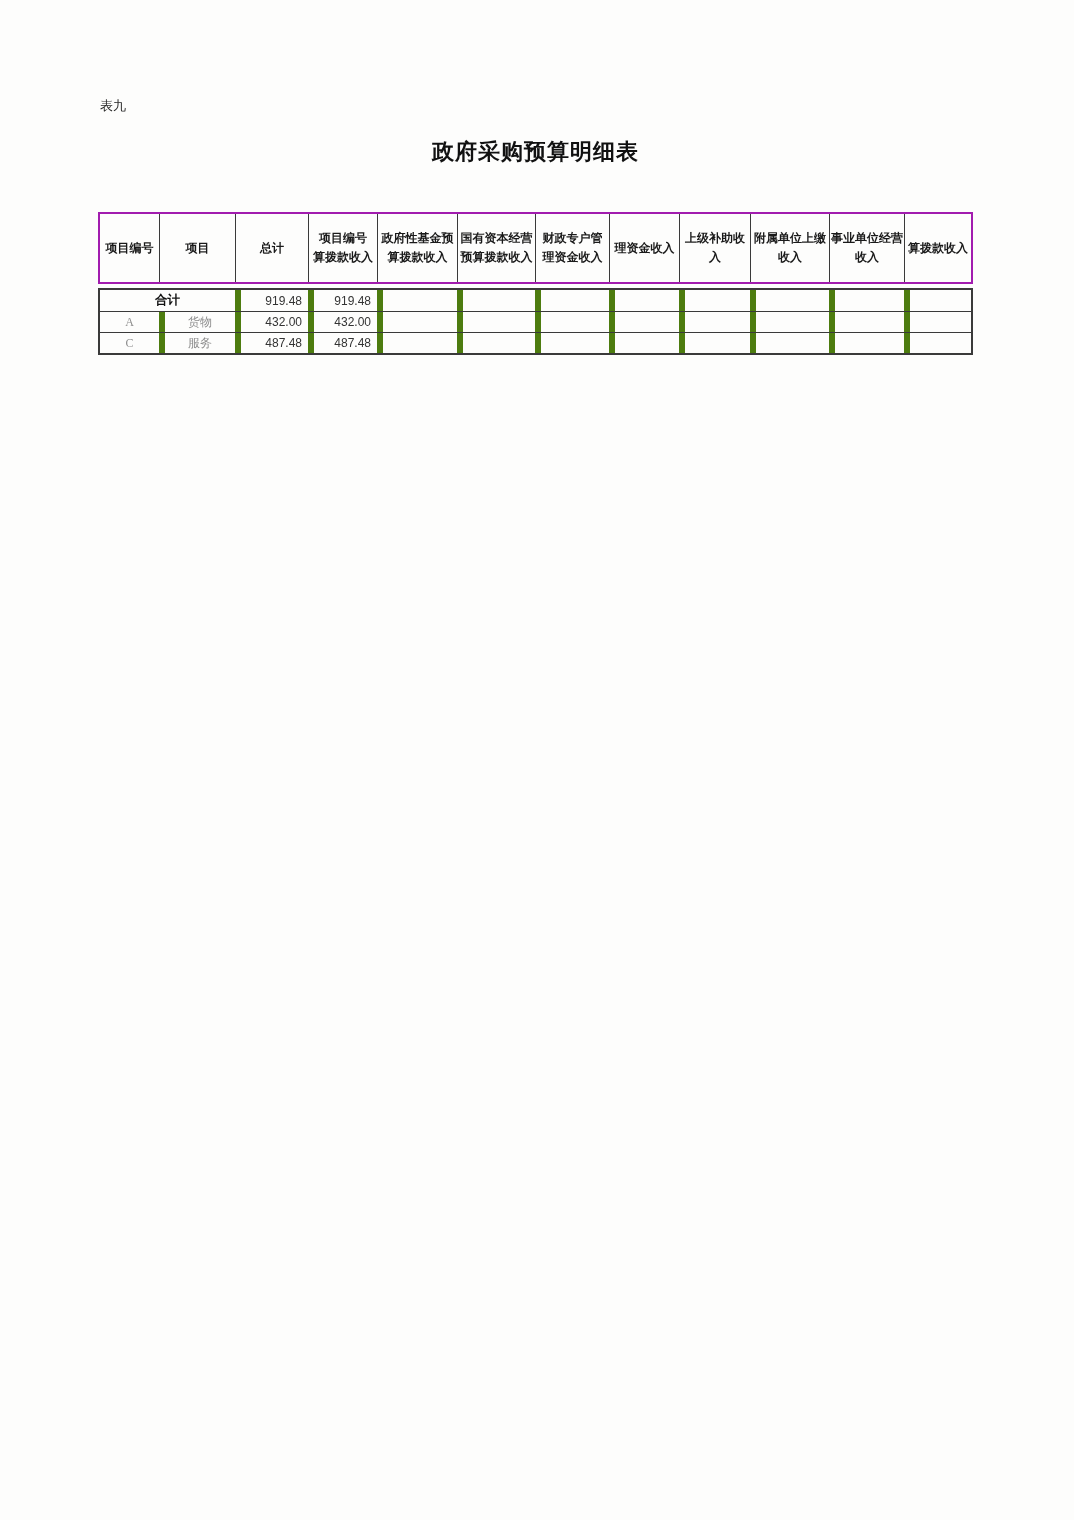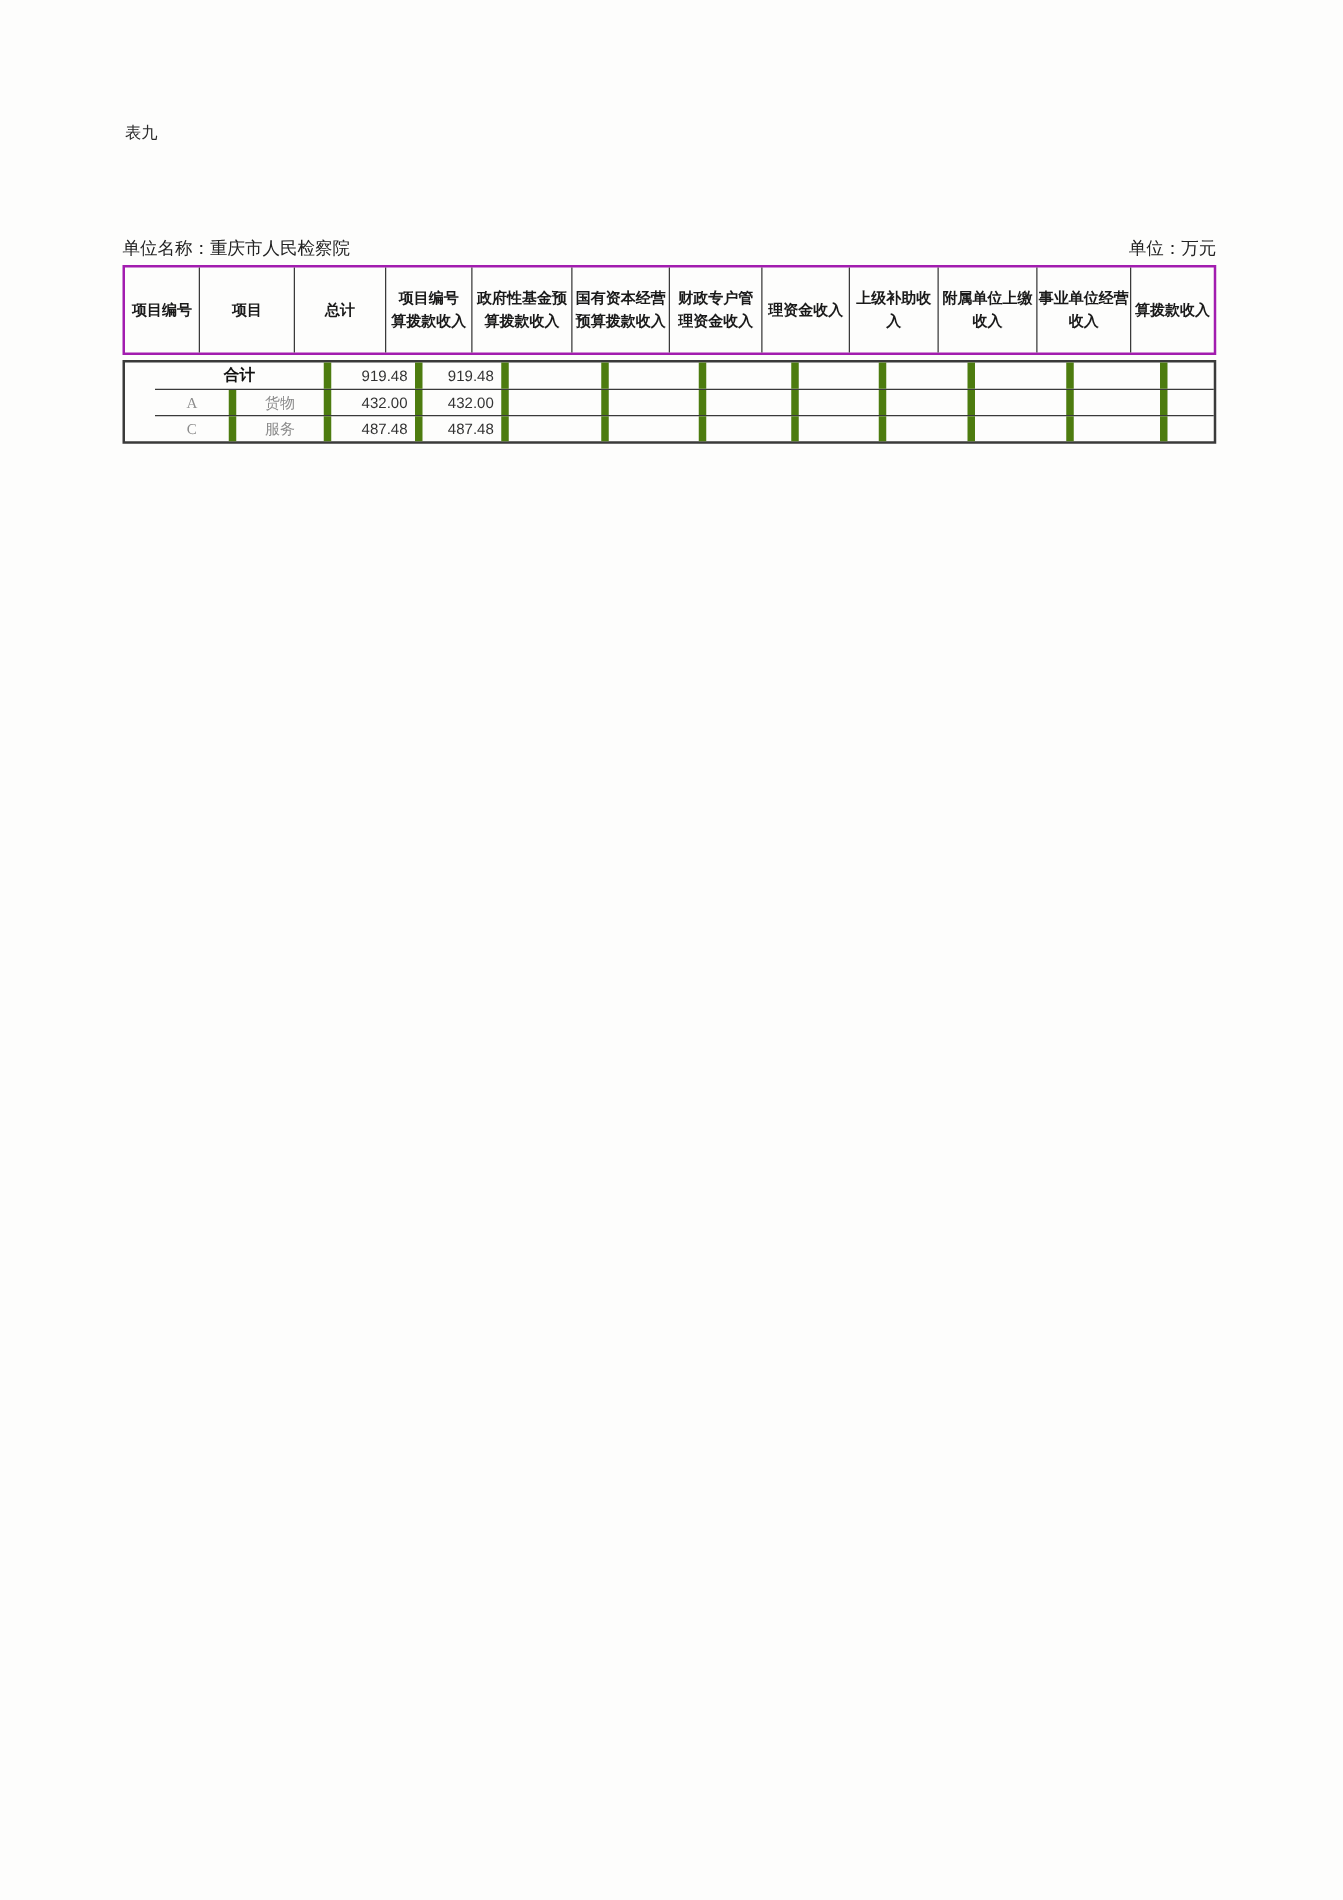--- a/index.html
+++ b/index.html
@@ -75,21 +75,20 @@
     font-size: 12px;
     line-height: 1.55;
     white-space: pre-line;
     color: #1a1a1a;
   }
   .th:first-child { border-left: none; }
 
   .tbody {
     margin-top: 4px;
     border: 2px solid #3a3a3a;
-    padding-left: 24px;
   }
   .tr { height: 21px; }
   .tr + .tr { border-top: 1px solid #3a3a3a; }
   .td {
     border-left: 6px solid #4d7c0f;
     display: flex;
     align-items: center;
     font-size: 12px;
     overflow: hidden;
   }
@@ -113,25 +112,22 @@
     font-size: 12.5px;
   }
 </style>
 </head>
 <body>
 
 <div class="page">
 
   <div class="sheet-label">表九</div>
 
+  <div class="page-title">政府采购预算明细表</div>
 
-  <div class="meta-row">
-    <span>单位名称：重庆市人民检察院</span>
-    <span>单位：万元</span>
-  </div>
 
   <div class="budget-table">
 
     <div class="thead grid-cols">
       <div class="th">项目编号</div>
       <div class="th">项目</div>
       <div class="th">总计</div>
       <div class="th">项目编号
 算拨款收入</div>
       <div class="th">政府性基金预

